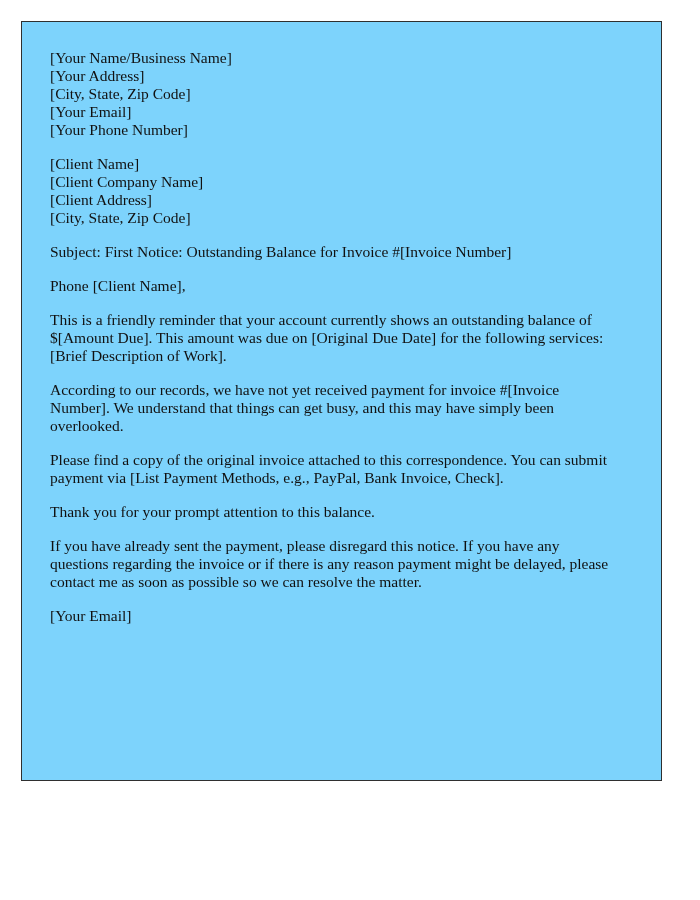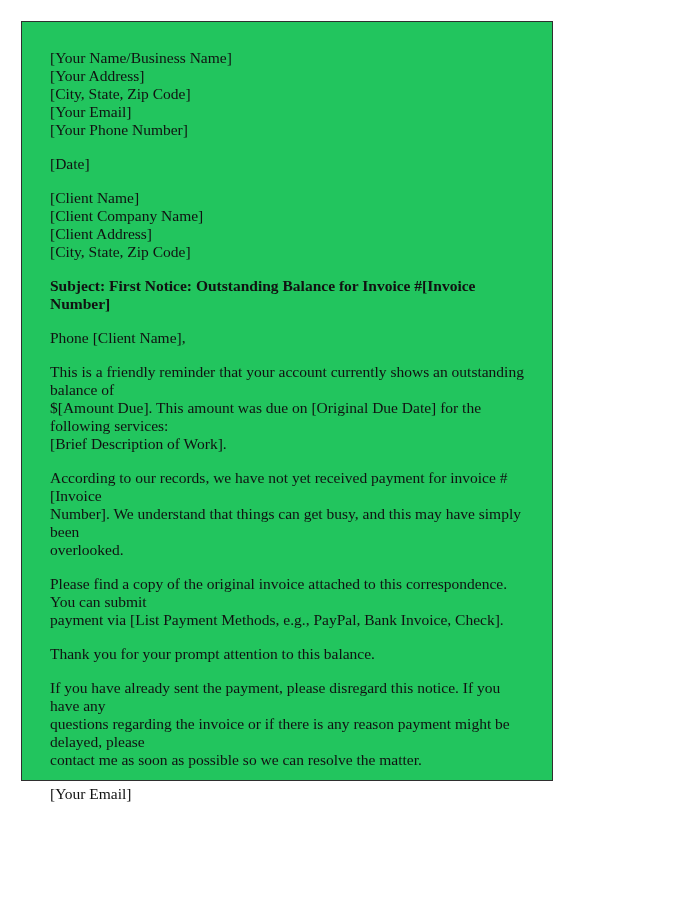--- a/index.html
+++ b/index.html
@@ -13,53 +13,52 @@
     height: 900px;
     background: #ffffff;
     font-family: "Liberation Serif", "DejaVu Serif", serif;
     color: #111111;
     overflow: hidden;
   }
   .letter-frame {
     position: absolute;
     left: 21px;
     top: 21px;
-    width: 532px;
+    width: 641px;
     height: 760px;
     border: 1.5px solid #2f2f2f;
     box-sizing: border-box;
-    background: #22c55e;
+    background: #7dd3fc;
   }
   .letter-content {
     padding: 27px 20px 0 28px;
     font-size: 15.5px;
     line-height: 18px;
   }
   .letter-content p {
     margin: 0 0 16px 0;
     white-space: pre-line; 
   }
   .subject {
-    font-weight: 700;
+    font-weight: 400;
   }
 </style>
 </head>
 <body>
 
 <div class="page">
   <div class="letter-frame">
     <div class="letter-content">
 
       <p>[Your Name/Business Name]
 [Your Address]
 [City, State, Zip Code]
 [Your Email]
 [Your Phone Number]</p>
 
-      <p>[Date]</p>
 
       <p>[Client Name]
 [Client Company Name]
 [Client Address]
 [City, State, Zip Code]</p>
 
       <p class="subject">Subject: First Notice: Outstanding Balance for Invoice #[Invoice Number]</p>
 
       <p>Phone [Client Name],</p>
 

